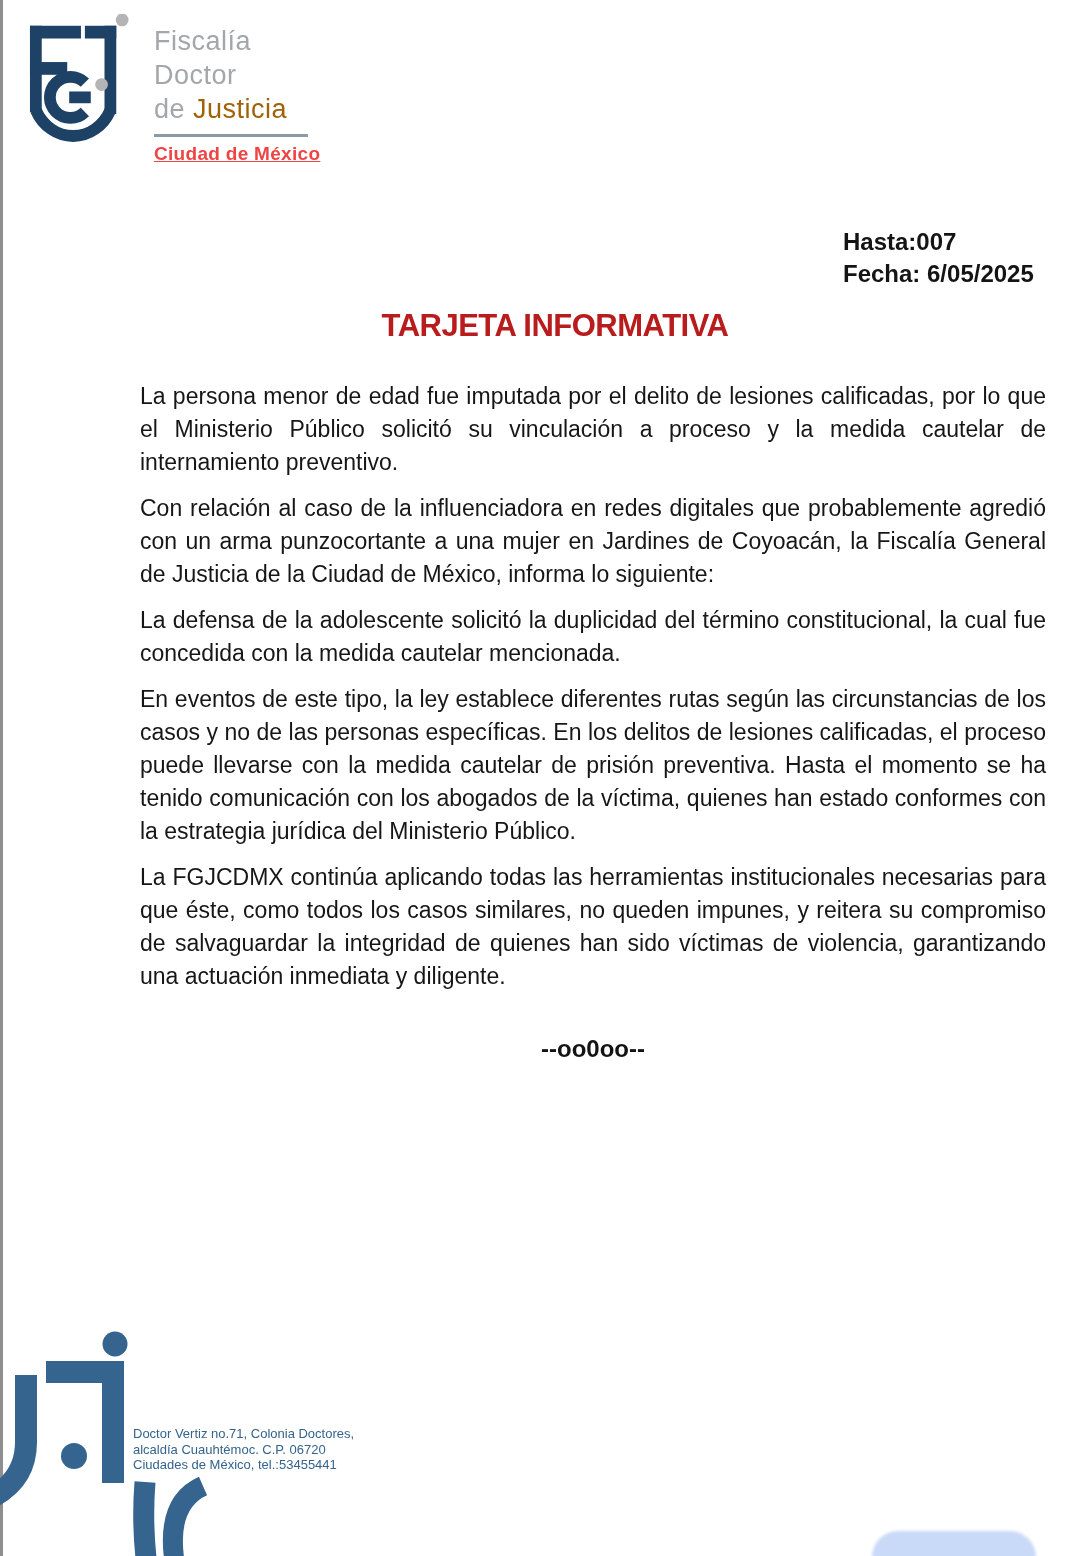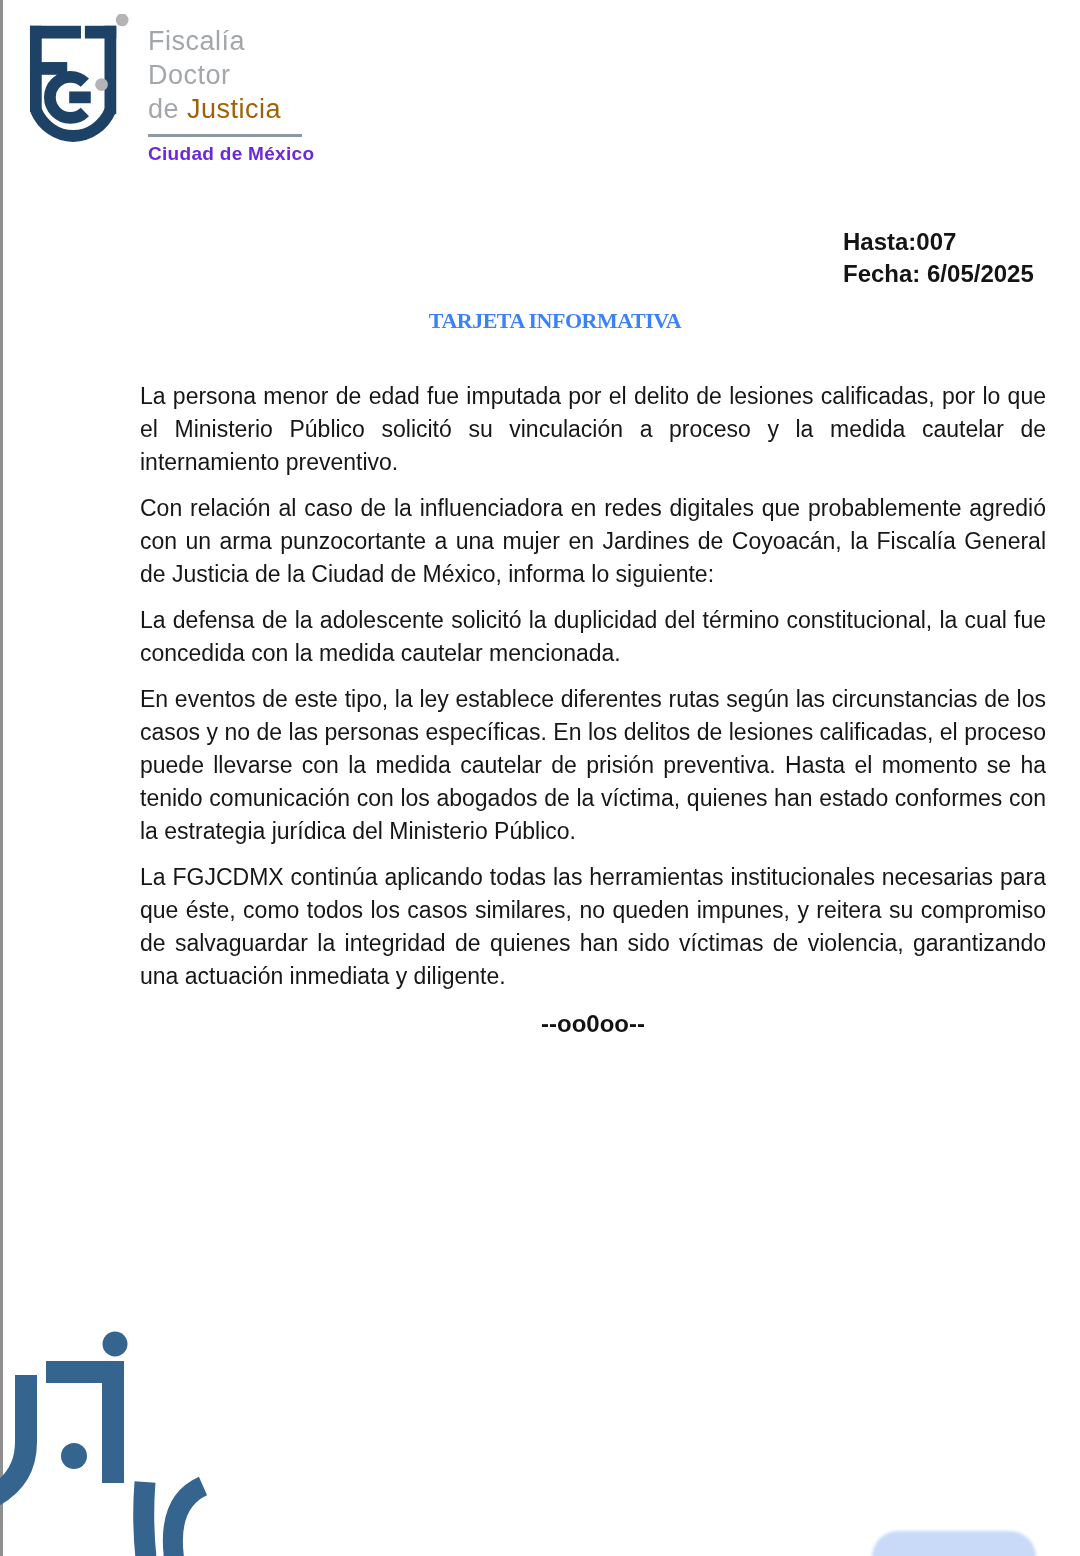--- a/index.html
+++ b/index.html
@@ -18,82 +18,82 @@
     width: 3px; height: 100%;
     background: #8f8f8f;
   }
 
   
   .brand {
     position: absolute;
     left: 20px; top: 14px;
     display: flex;
     align-items: flex-start;
-    gap: 10px;
+    gap: 16px;
   }
   .brand-mark { width: 118px; height: 152px; display: block; }
   .brand-text { padding-top: 10px; }
   .brand-line {
     font-size: 27px;
     line-height: 34px;
     color: #a3a7ab;
     letter-spacing: 0.5px;
   }
   .brand-line .bold-navy { color: #a16207; font-weight: normal; }
   .brand-divider {
     width: 154px; height: 3px;
     background: #8d9aa5;
     margin: 8px 0 6px 0;
   }
   .brand-city {
     font-size: 19px;
     font-weight: bold;
-    color: #6d28d9;
+    color: #ef4444;
     letter-spacing: 0.3px;
+    text-decoration: underline;
   }
 
   
   .meta {
     position: absolute;
     left: 843px; top: 226px;
     font-size: 24px;
     font-weight: bold;
     line-height: 32px;
     color: #141414;
   }
 
   
   .doc-title {
     position: absolute;
     left: 140px; top: 308px;
     width: 830px;
     text-align: center;
-    font-size: 22px;
+    font-size: 31px;
     font-weight: bold;
     letter-spacing: -0.5px;
-    color: #3b82f6;
-    font-family: Liberation Serif, serif;
+    color: #b91c1c;
   }
 
   
   .doc-body {
     position: absolute;
     left: 140px; top: 380px;
     width: 906px;
     font-size: 23px;
     line-height: 33px;
     color: #161616;
   }
   .doc-body p {
     margin: 0 0 13px 0;
     text-align: justify;
     text-justify: inter-word;
   }
   .separator {
-    margin-top: 14px;
+    margin-top: 39px;
     text-align: center;
     font-size: 24px;
     font-weight: bold;
     color: #131313;
   }
 
   
   .footer-mark {
     position: absolute;
     left: 0; top: 1330px;
@@ -174,16 +174,21 @@
 
     <circle cx="74" cy="126" r="13" fill="#35648f"></circle>
 
     <path d="M26,45 V112 Q26,148 -6,166" fill="none" stroke="#35648f" stroke-width="22"></path>
 
     <path d="M145,152 Q142,190 146,228" fill="none" stroke="#35648f" stroke-width="21"></path>
 
     <path d="M203,156 C176,168 170,196 174,228" fill="none" stroke="#35648f" stroke-width="20"></path>
   </svg>
 
+  <div class="footer-address">
+    <div>Doctor Vertiz no.71, Colonia Doctores,</div>
+    <div>alcaldía Cuauhtémoc. C.P. 06720</div>
+    <div>Ciudades de México, tel.:53455441</div>
+  </div>
 
   <div class="corner-pill"></div>
 
 </div>
 
 </body></html>

